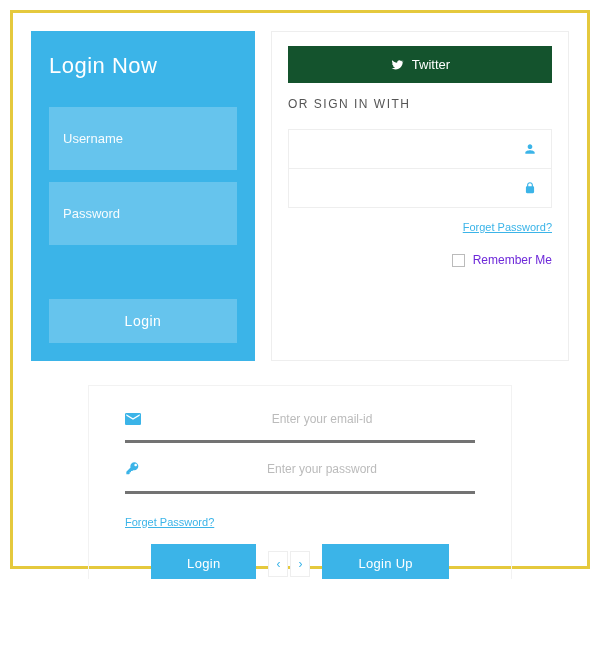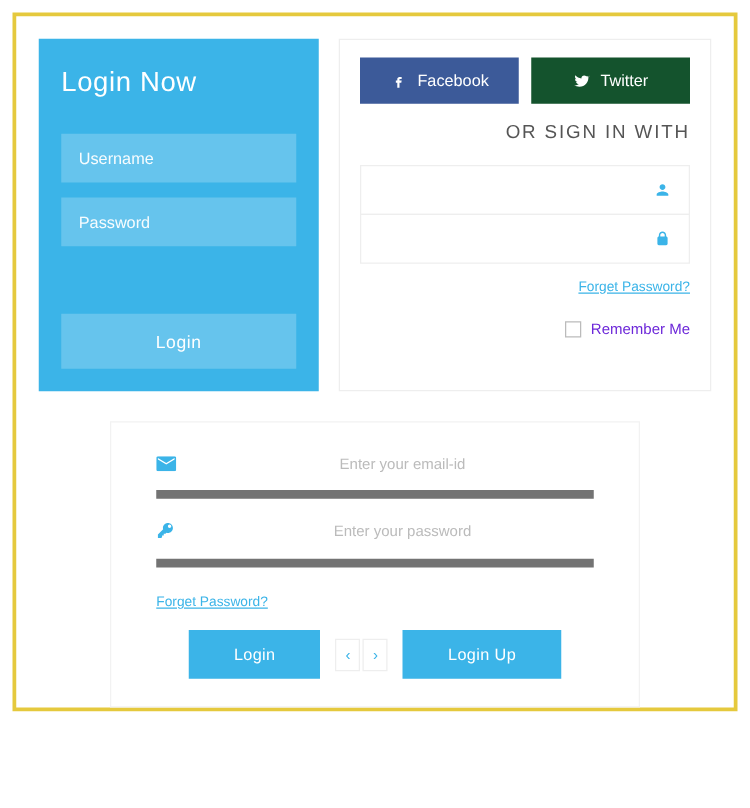--- a/index.html
+++ b/index.html
@@ -30,21 +30,21 @@
       font-size: 22px;
       font-weight: 300;
       letter-spacing: 0.5px;
       margin-bottom: 28px;
     }
     .blue-input {
       display: block;
       width: 100%;
       background: rgba(255,255,255,0.22);
       border: none;
-      padding: 12px 14px;
+      padding: 24px 14px;
       color: #fff;
       font-size: 13px;
       margin-bottom: 12px;
       font-weight: 300;
       outline: none;
     }
     .blue-input::placeholder { color: rgba(255,255,255,0.95); font-weight: 300; }
     .blue-login-btn {
       width: 100%;
       background: rgba(255,255,255,0.22);
@@ -76,22 +76,22 @@
       cursor: pointer;
       display: flex;
       align-items: center;
       justify-content: center;
       gap: 8px;
       font-weight: 300;
     }
     .fb-btn { background: #3c5a99; }
     .tw-btn { background: #14532d; }
     .or-label {
-      text-align: right;
-      font-size: 15px;
+      text-align: left;
+      font-size: 12px;
       letter-spacing: 1.5px;
       color: #555;
       margin-bottom: 18px;
     }
     .icon-input-row {
       border: 1px solid #eee;
       height: 40px;
       display: flex;
       align-items: center;
       justify-content: flex-end;
@@ -120,21 +120,21 @@
     .bottom-panel {
       width: 424px;
       margin: 0 auto;
       border: 1px solid #f2f2f2;
       padding: 26px 36px 22px 36px;
     }
     .b-input-row {
       display: flex;
       align-items: center;
       gap: 28px;
-      border-bottom: 7px solid #737373;
+      border-bottom: 3px solid #737373;
       padding-bottom: 14px;
       margin-bottom: 18px;
     }
     .b-input-row svg { fill: #3bb4e8; flex-shrink: 0; }
     .b-input {
       flex: 1;
       border: none;
       text-align: center;
       font-size: 12px;
       color: #aaa;
@@ -190,26 +190,20 @@
 
     <div class="blue-panel">
       <div class="blue-title">Login Now</div>
       <input class="blue-input" placeholder="Username" style="">
       <input class="blue-input" type="password" placeholder="Password" style="">
       <button class="blue-login-btn">Login</button>
     </div>
 
     <div class="right-panel">
       <div class="social-row">
-        <button class="social-btn fb-btn">
-          <svg width="14" height="14" viewBox="0 0 24 24">
-              <path fill="#fff" d="M13 9h3V6h-3c-1.7 0-3 1.3-3 3v2H8v3h2v7h3v-7h2.5l.5-3H13V9z"></path>
-            </svg>
-          <span>Facebook</span>
-        </button>
         <button class="social-btn tw-btn">
           <svg width="14" height="14" viewBox="0 0 24 24">
               <path fill="#fff" d="M22 5.9c-.7.3-1.5.6-2.3.7.8-.5 1.5-1.3 1.8-2.3-.8.5-1.7.8-2.6 1-1.5-1.6-4-1.7-5.6-.2-.8.8-1.2 1.9-1.1 3-3.3-.2-6.2-1.7-8.2-4.3-1.1 1.9-.5 4.3 1.3 5.5-.7 0-1.3-.2-1.9-.5 0 2 1.4 3.7 3.3 4.1-.6.2-1.2.2-1.9.1.5 1.7 2.1 2.8 3.9 2.9-1.7 1.4-3.9 2-6.1 1.7 2 1.3 4.4 2 6.8 2 8.1 0 12.7-6.9 12.4-13.1.8-.6 1.5-1.4 2.2-2.3z"></path>
             </svg>
           <span>Twitter</span>
         </button>
       </div>
       <div class="or-label">OR SIGN IN WITH</div>
       <div class="icon-input-row">
         <svg width="14" height="14" viewBox="0 0 24 24">

